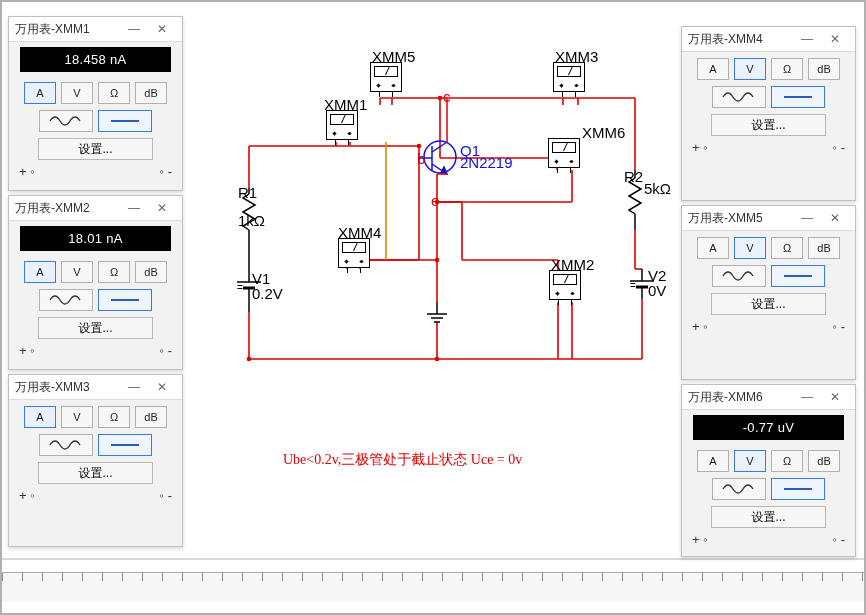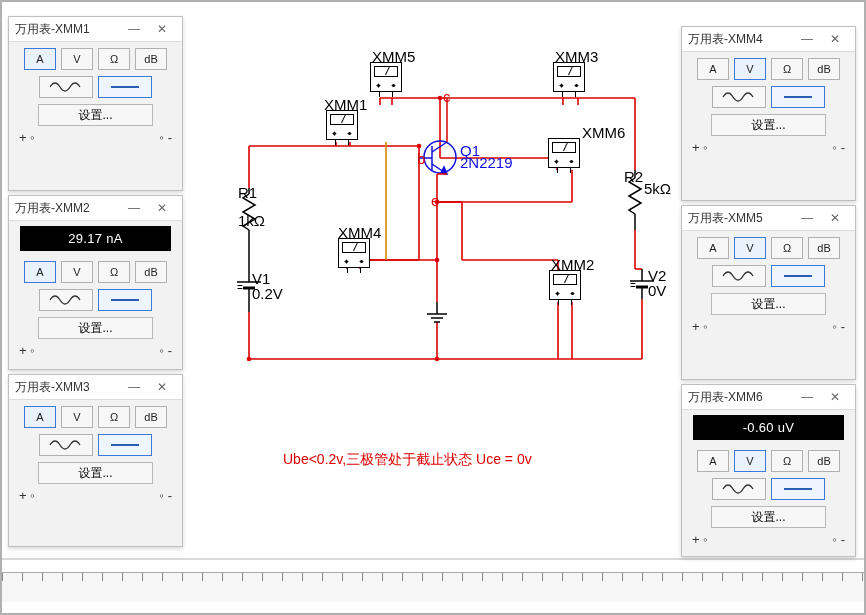--- a/index.html
+++ b/index.html
@@ -40,21 +40,21 @@
   .mbtn.dash { width:54px; }
   .mbtn svg { display:block; }
   .setbtn { width:115px; height:22px; border:1px solid #b8b8b8; background:#f7f7f7; margin:6px auto 0;
             display:flex; align-items:center; justify-content:center; font-size:12px; }
   .termrow { display:flex; justify-content:space-between; padding:0 10px; margin-top:4px; font-family:monospace; font-size:13px; color:#333;}
   
   .schem { position:absolute; inset:0; pointer-events:none; }
   .lbl  { position:absolute; font-size:15px; color:#000; font-family:Arial, sans-serif; white-space:nowrap; }
   .lblr { color:#d00; }
   .lblbl{ color:#1010e0; }
-  .annot { position:absolute; font-size:14px; color:#d00; font-family:Liberation Sans, sans-serif; }
+  .annot { position:absolute; font-size:14px; color:#d00; font-family:Liberation Serif, serif; }
   
   .mm { position:absolute; width:32px; height:30px; border:1.5px solid #000; background:#fff; }
   .mm .dial { position:absolute; left:3px; top:3px; width:24px; height:11px; border:1px solid #000; }
   .mm .needle { position:absolute; left:14px; top:3px; width:1px; height:9px; background:#000; transform-origin:bottom center; transform:rotate(25deg); }
   .mm .pin { position:absolute; bottom:-6px; width:1px; height:6px; background:#000; }
   .mm .pin.l { left:8px; } .mm .pin.r { right:8px; }
   .mm .sign{ position:absolute; bottom:1px; font-size:8px; font-family:monospace;}
   .mm .sp{left:5px;} .mm .sm{right:5px;}
   .mm .dot{position:absolute;width:3px;height:3px;border-radius:50%;background:#000;}
   .mm .d1{left:6px;bottom:4px;} .mm .d2{right:6px;bottom:4px;}
@@ -260,20 +260,21 @@
 
   <span class="annot" style="left:281px;top:449px">Ube&lt;0.2v,三极管处于截止状态 Uce = 0v</span>
 </div>
 
 <div class="meter" style="left:8px;top:16px">
     <div class="titlebar">
       <span class="t">万用表-XMM1</span>
       <span class="tb-btn">—</span>
       <span class="tb-btn">✕</span>
     </div>
+    <div class="display">18.458 nA</div>
     <div class="btnrow">
       <div class="mbtn selA">A</div>
       <div class="mbtn ">V</div>
       <div class="mbtn">Ω</div>
       <div class="mbtn">dB</div>
     </div>
     <div class="btnrow">
       <div class="mbtn wave">
         <svg width="34" height="12" viewBox="0 0 34 12">
           <path d="M1 6 Q6 -2 11 6 T21 6 T31 6" stroke="#333" fill="none" stroke-width="1.3"></path>
@@ -290,21 +291,21 @@
       <span>+&nbsp;◦</span>
       <span>◦&nbsp;-</span>
     </div>
   </div>
 <div class="meter" style="left:8px;top:195px">
     <div class="titlebar">
       <span class="t">万用表-XMM2</span>
       <span class="tb-btn">—</span>
       <span class="tb-btn">✕</span>
     </div>
-    <div class="display">29.17 nA</div>
+    <div class="display">18.01 nA</div>
     <div class="btnrow">
       <div class="mbtn selA">A</div>
       <div class="mbtn ">V</div>
       <div class="mbtn">Ω</div>
       <div class="mbtn">dB</div>
     </div>
     <div class="btnrow">
       <div class="mbtn wave">
         <svg width="34" height="12" viewBox="0 0 34 12">
           <path d="M1 6 Q6 -2 11 6 T21 6 T31 6" stroke="#333" fill="none" stroke-width="1.3"></path>
@@ -412,21 +413,21 @@
       <span>+&nbsp;◦</span>
       <span>◦&nbsp;-</span>
     </div>
   </div>
 <div class="meter short" style="left:681px;top:384px">
     <div class="titlebar">
       <span class="t">万用表-XMM6</span>
       <span class="tb-btn">—</span>
       <span class="tb-btn">✕</span>
     </div>
-    <div class="display">-0.60 uV</div>
+    <div class="display">-0.77 uV</div>
     <div class="btnrow">
       <div class="mbtn ">A</div>
       <div class="mbtn selV">V</div>
       <div class="mbtn">Ω</div>
       <div class="mbtn">dB</div>
     </div>
     <div class="btnrow">
       <div class="mbtn wave">
         <svg width="34" height="12" viewBox="0 0 34 12">
           <path d="M1 6 Q6 -2 11 6 T21 6 T31 6" stroke="#333" fill="none" stroke-width="1.3"></path>

